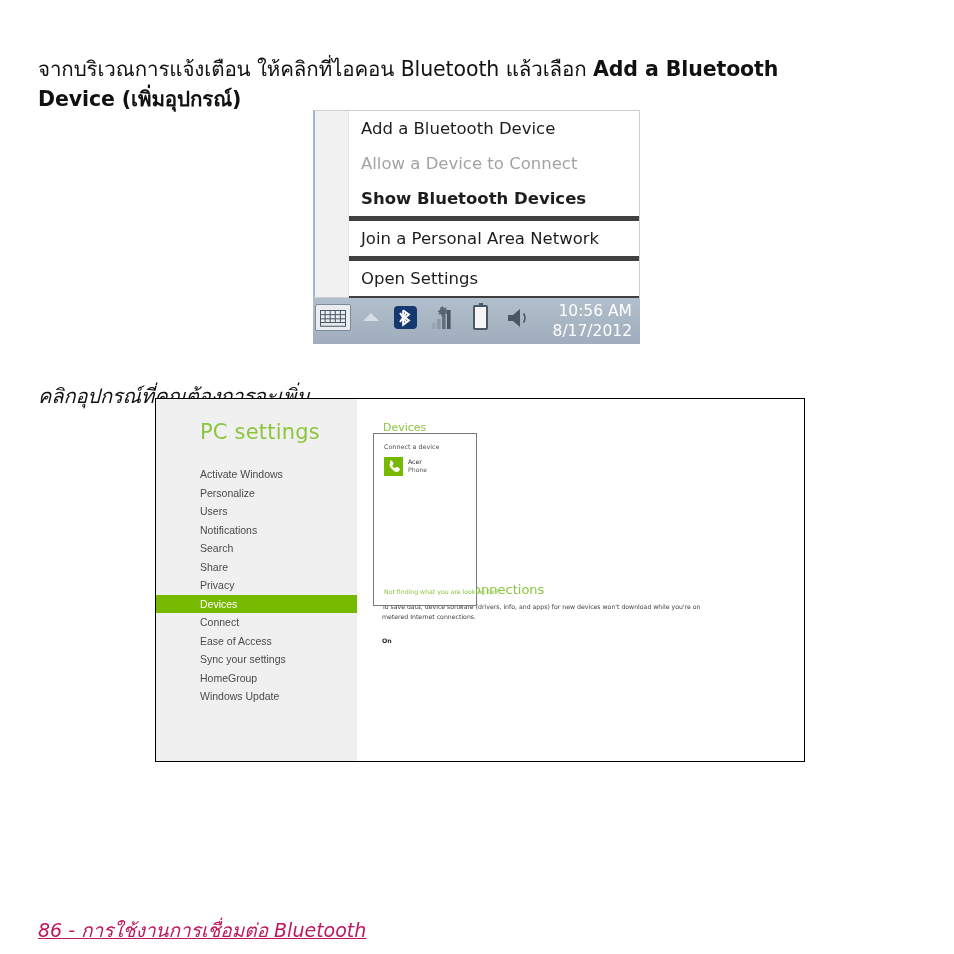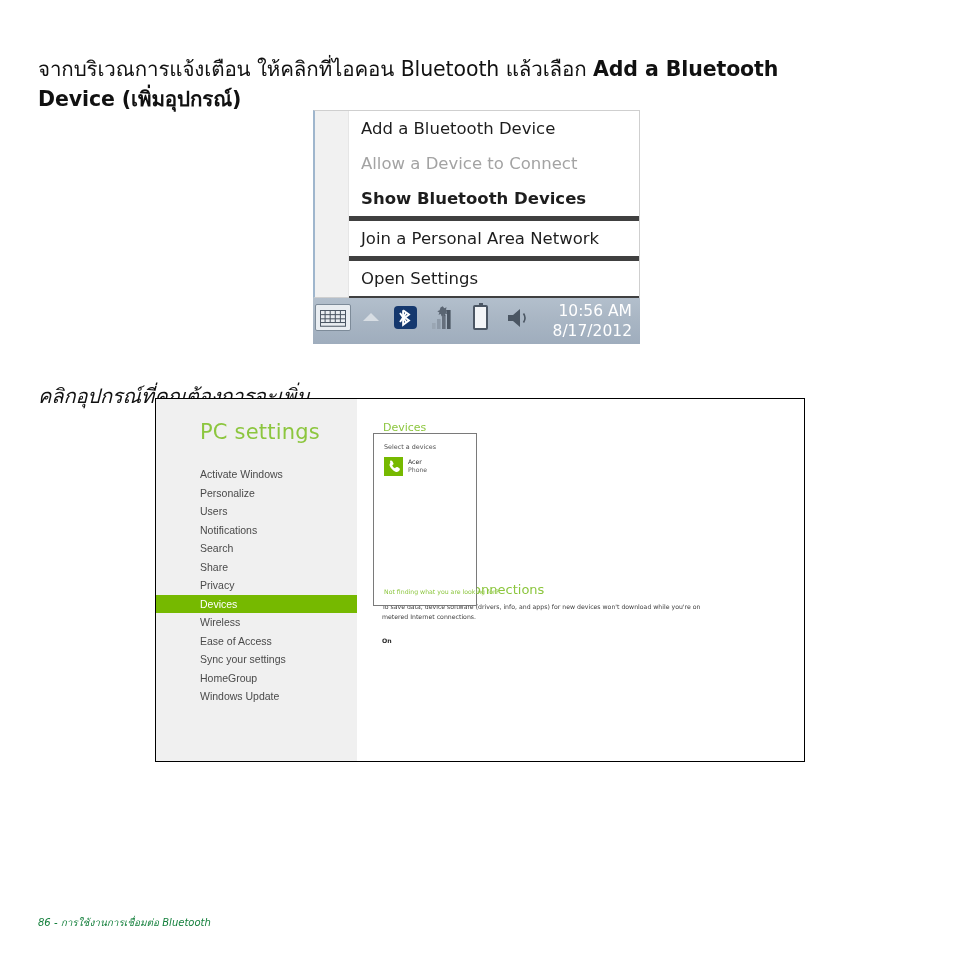--- a/index.html
+++ b/index.html
@@ -337,24 +337,25 @@
     color: #8cc63e;
     white-space: nowrap;
     font-family: "DejaVu Sans", "Liberation Sans", sans-serif;
   }
 
   
   #page-footer {
     position: absolute;
     left: 38px;
     top: 915px;
-    font-size: 10px;
+    font-size: 19px;
     font-style: italic;
-    color: #15803d;
-    font-family: "DejaVu Sans", "Liberation Sans", sans-serif;
+    color: #be185d;
+    font-family: "DejaVu Sans", "Liberation Sans", sans-serif;
+    text-decoration: underline;
   }
 </style>
 </head>
 <body>
 
 <p class="para" id="intro-paragraph"><span>จากบริเวณการแจ้งเตือน ให้คลิกที่ไอคอน Bluetooth แล้วเลือก </span><span class="b">Add a Bluetooth Device (เพิ่มอุปกรณ์)</span></p>
 
 <div id="figure-context-menu">
 
   <div class="menu-shell">
@@ -444,21 +445,21 @@
     <div class="pcs-title">PC settings</div>
     <div class="pcs-nav">
       <div class="pcs-nav-item">Activate Windows</div>
       <div class="pcs-nav-item">Personalize</div>
       <div class="pcs-nav-item">Users</div>
       <div class="pcs-nav-item">Notifications</div>
       <div class="pcs-nav-item">Search</div>
       <div class="pcs-nav-item">Share</div>
       <div class="pcs-nav-item">Privacy</div>
       <div class="pcs-nav-item selected">Devices</div>
-      <div class="pcs-nav-item">Wireless</div>
+      <div class="pcs-nav-item">Connect</div>
       <div class="pcs-nav-item">Ease of Access</div>
       <div class="pcs-nav-item">Sync your settings</div>
       <div class="pcs-nav-item">HomeGroup</div>
       <div class="pcs-nav-item">Windows Update</div>
     </div>
   </div>
 
   <div class="pcs-content">
 
     <div class="pcs-heading">Devices</div>
@@ -466,21 +467,21 @@
     <div class="tile add"></div>
     <div class="tile d1"></div>
     <div class="tile d2"></div>
     <div class="tile d3"></div>
 
     <div class="pcs-subhead">Devices and connections</div>
     <div class="pcs-body">To save data, device software (drivers, info, and apps) for new devices won't download while you're on metered Internet connections.</div>
     <div class="pcs-toggle-label">On</div>
 
     <div class="flyout">
-      <div class="flyout-title">Select a devices</div>
+      <div class="flyout-title">Connect a device</div>
 
       <div class="flyout-device">
         <div class="fd-icon">
           <svg viewBox="0 0 19 19" width="19" height="19">
             <path d="M6.0 4.0 c0.8 -0.8 1.9 -0.6 2.4 0.3 l0.9 1.6 c0.4 0.7 0.2 1.4 -0.4 1.9 l-0.7 0.6 c0.5 1.2 1.6 2.3 2.8 2.8 l0.6 -0.7 c0.5 -0.6 1.2 -0.8 1.9 -0.4 l1.6 0.9 c0.9 0.5 1.1 1.6 0.3 2.4 l-0.8 0.8 c-0.8 0.8 -2.0 1.0 -3.2 0.5 -2.3 -0.9 -4.7 -3.3 -5.6 -5.6 -0.5 -1.2 -0.3 -2.4 0.5 -3.2 z" fill="#ffffff"></path>
           </svg>
         </div>
         <div class="fd-name">Acer</div>
         <div class="fd-type">Phone</div>
       </div>

